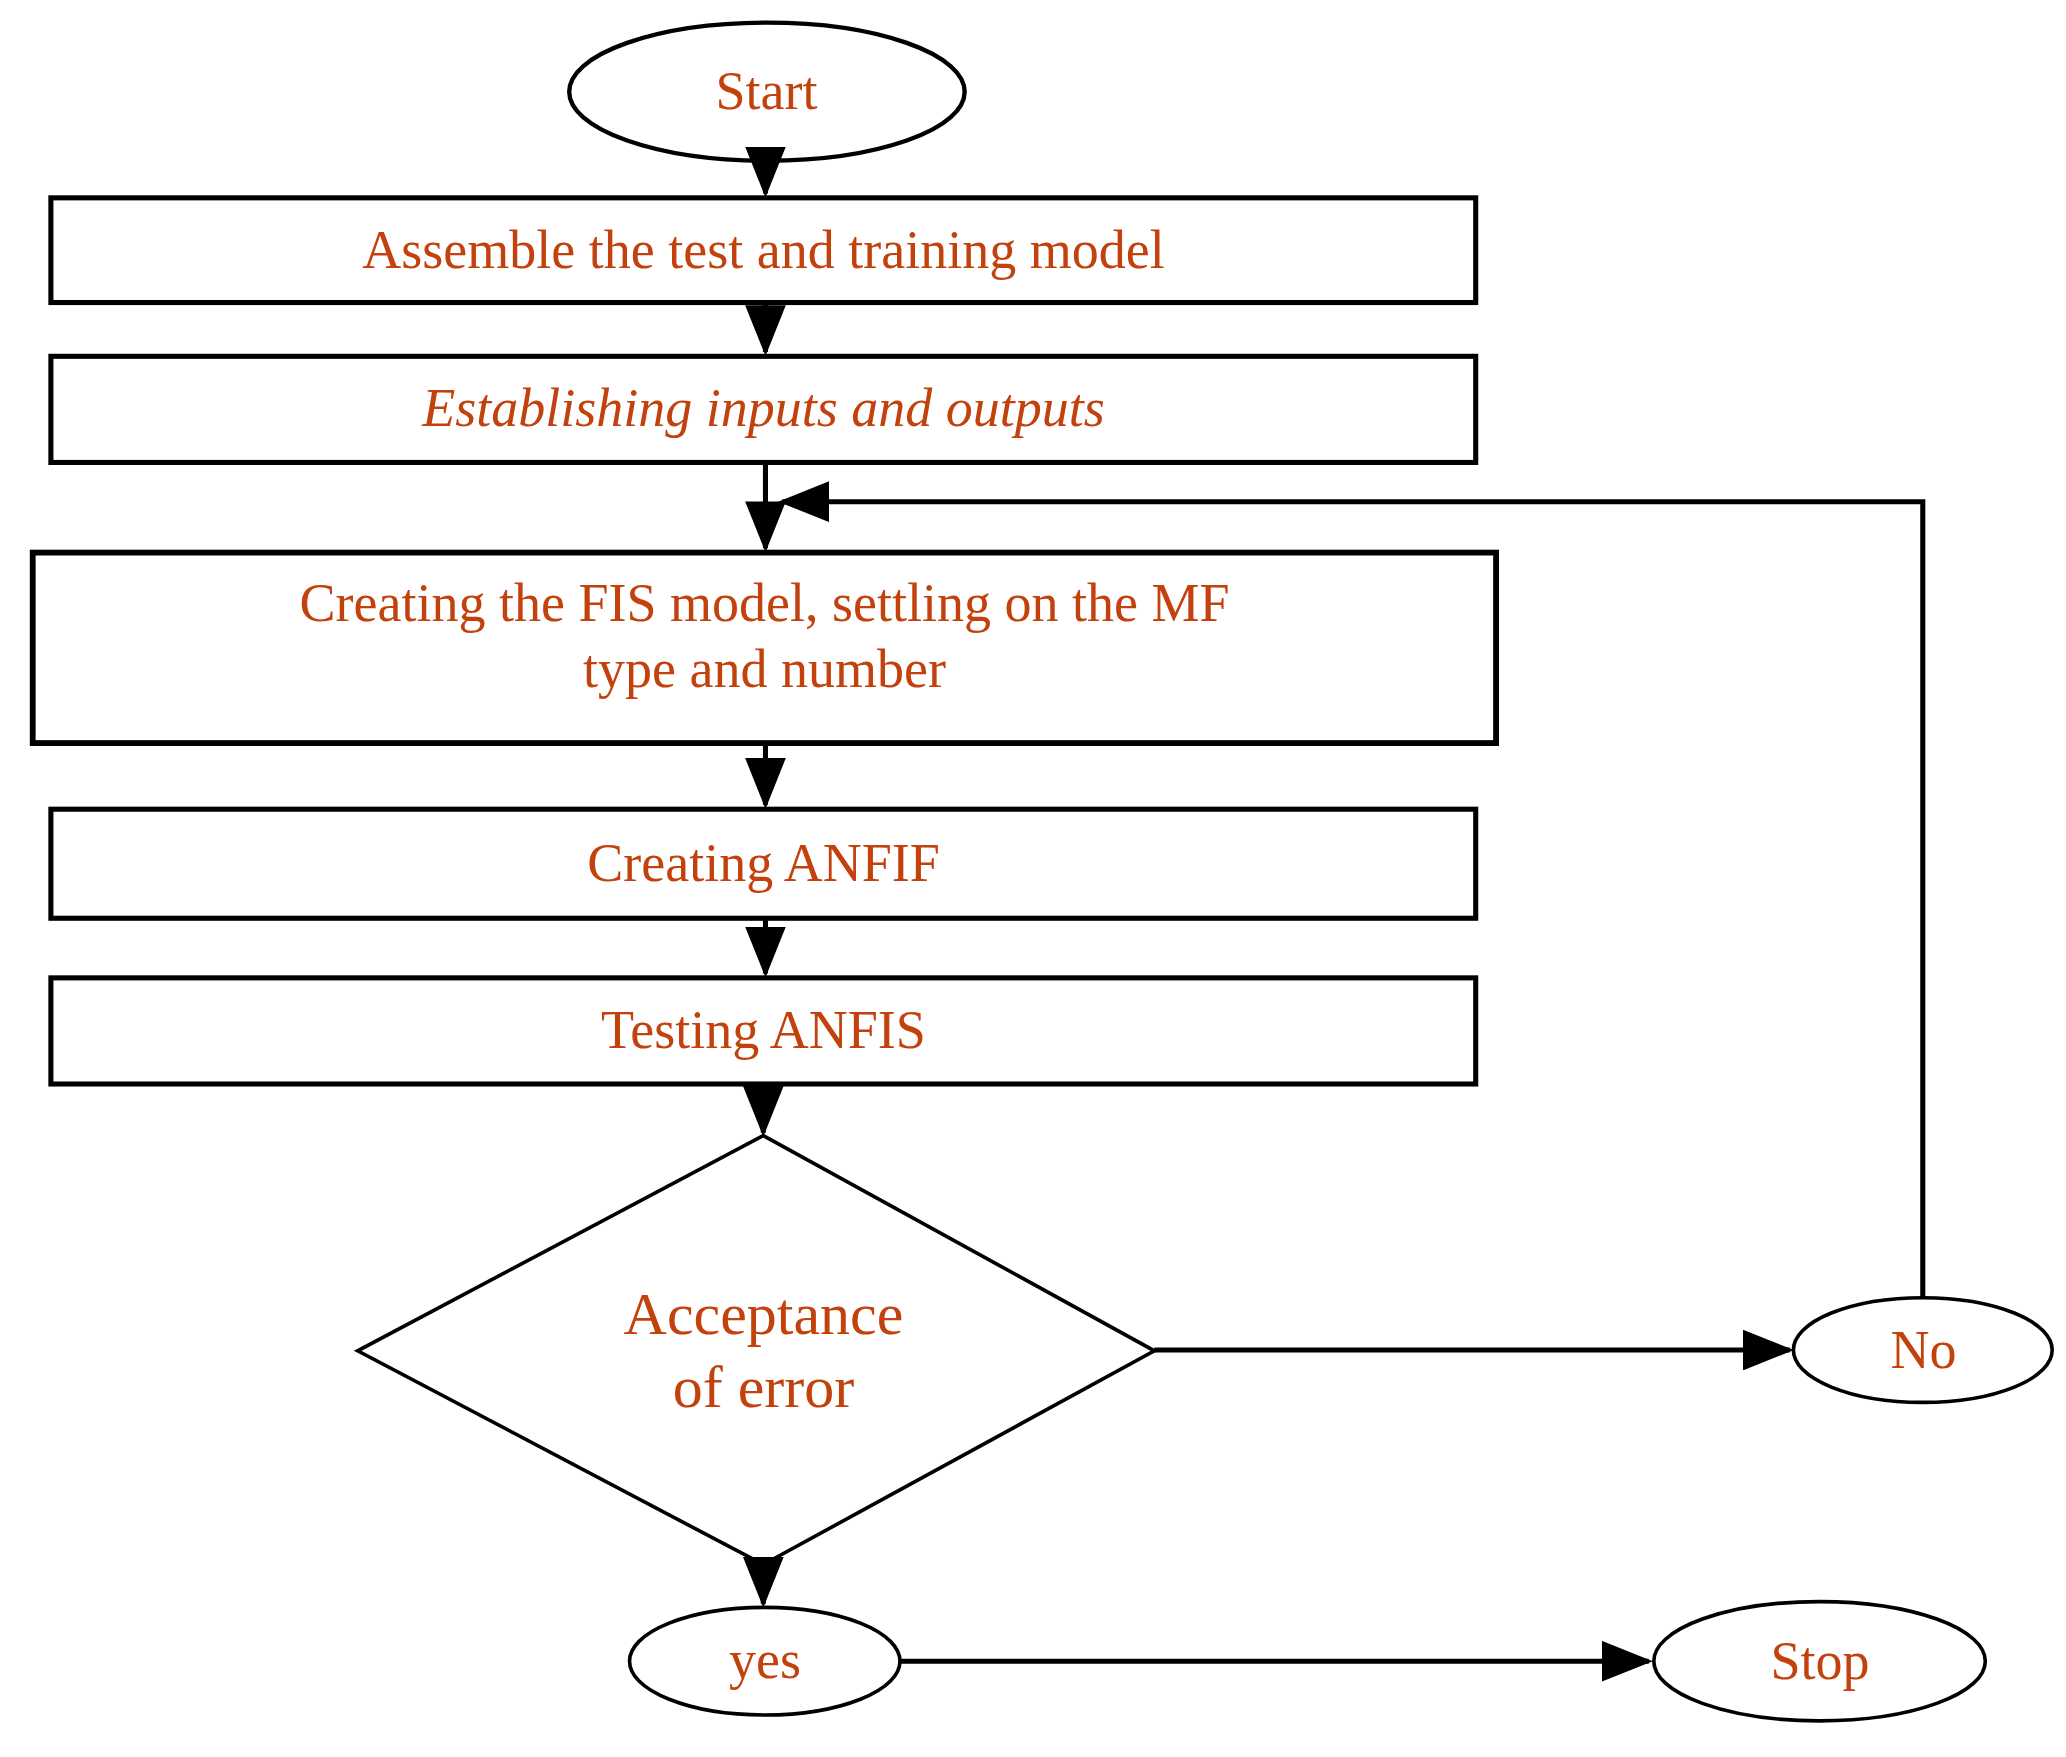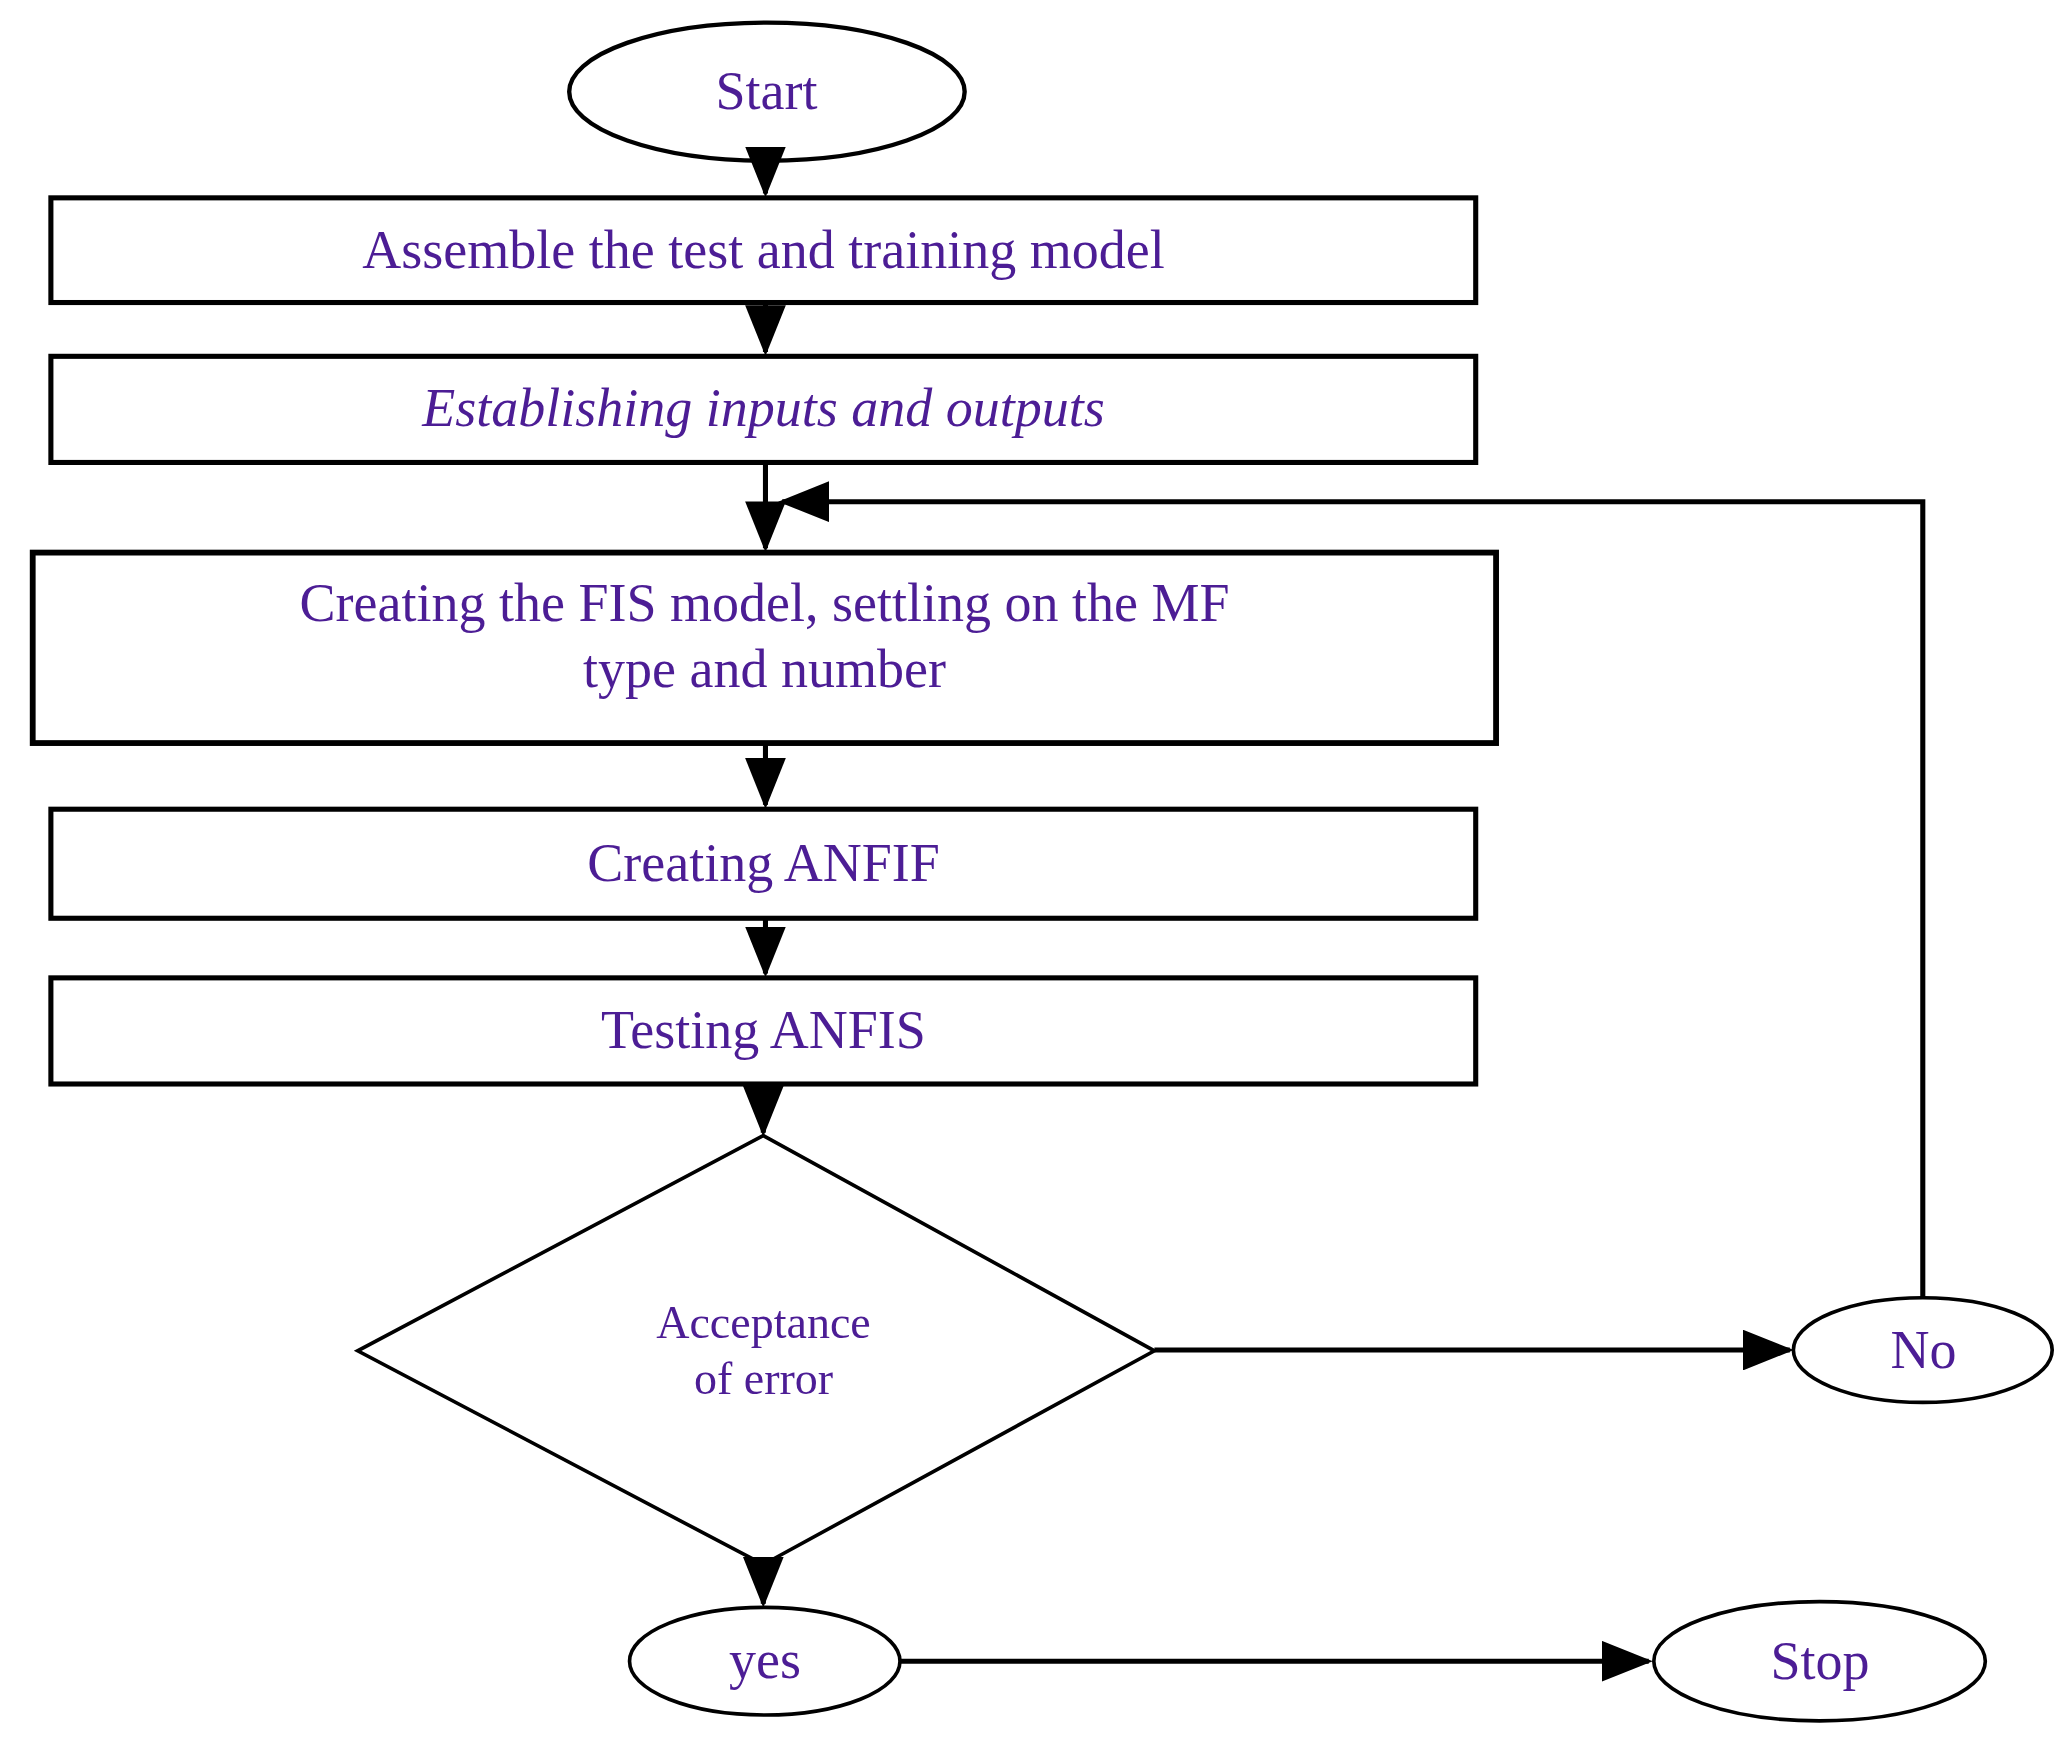--- a/index.html
+++ b/index.html
@@ -23,29 +23,29 @@
     left: 0;
     width: 2066px;
     height: 1758px;
   }
   .node-text {
     position: absolute;
     display: flex;
     align-items: center;
     justify-content: center;
     text-align: center;
-    color: #4c1d95;
+    color: #c2410c;
     line-height: 1.22;
     white-space: pre-line;
     pointer-events: none;
     font-weight: 400;
   }
   .t-process { font-size: 54px; }
   .t-terminal { font-size: 54px; }
-  .t-decision { font-size: 46px; }
+  .t-decision { font-size: 60px; }
 </style>
 </head>
 <body>
 
 <div id="canvas">
 
   <svg id="flow-svg" viewBox="0 0 2842 2418">
     <defs>
       <marker id="arrowhead" markerWidth="10" markerHeight="8" refX="9.2" refY="4" orient="auto" markerUnits="strokeWidth">
         <path d="M0,0 L10,4 L0,8 z" fill="#000000"></path>

